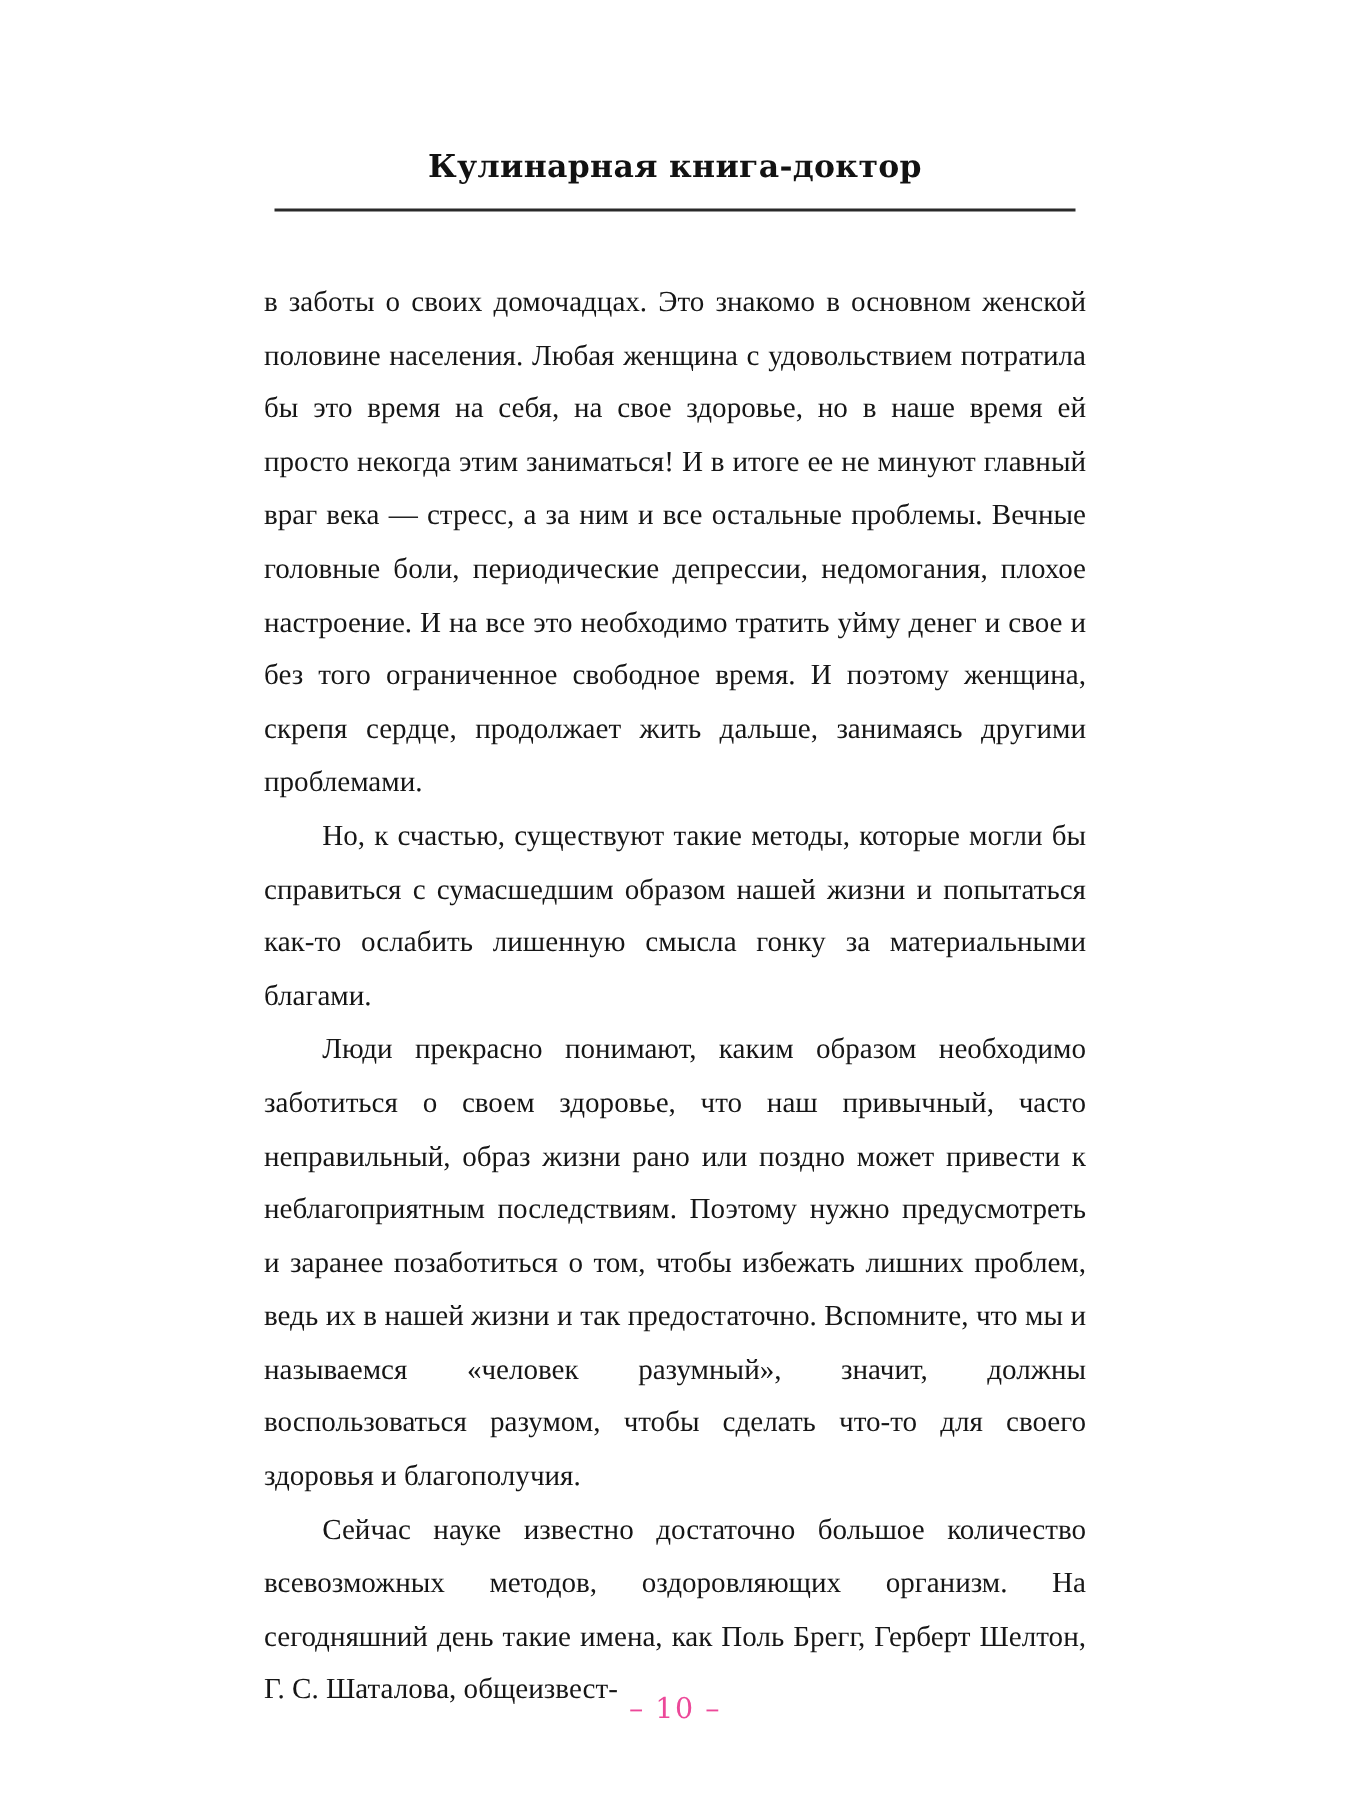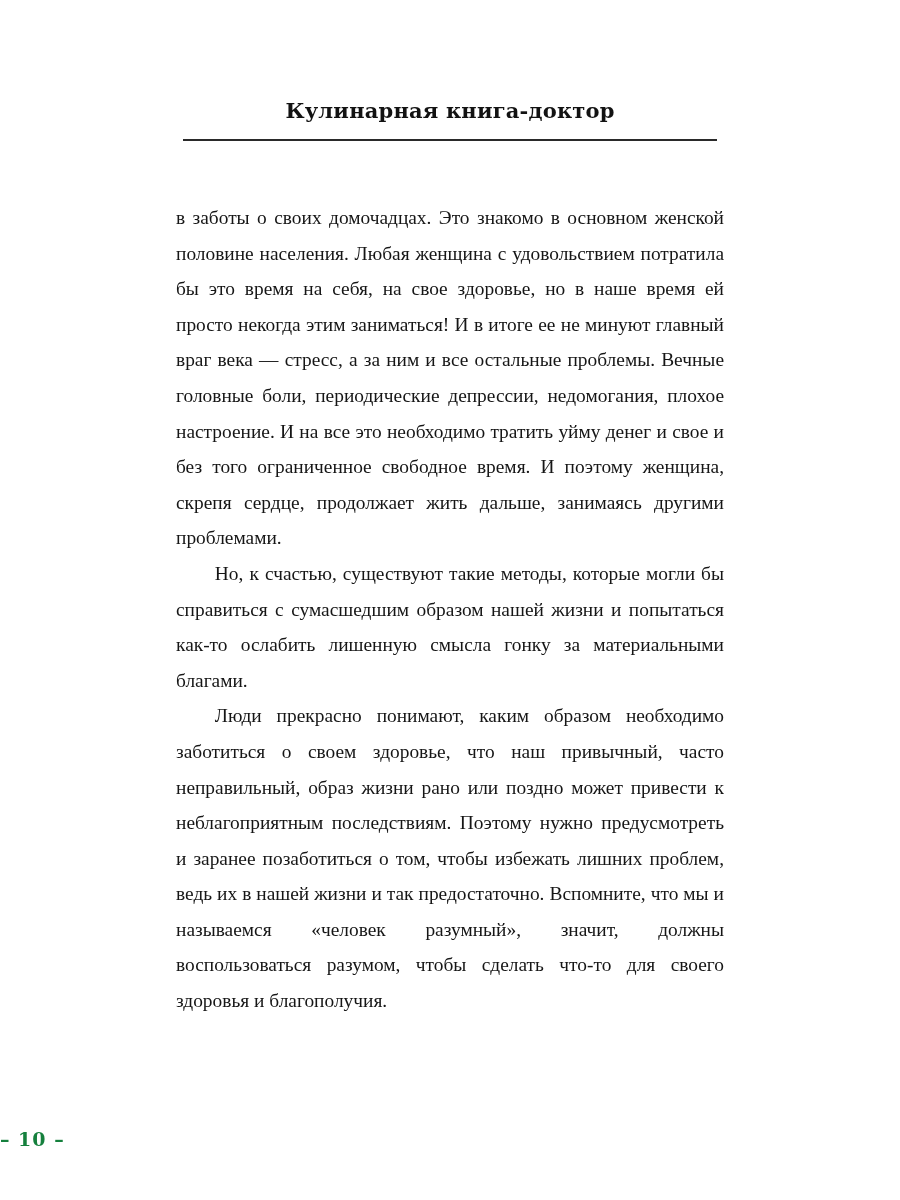--- a/index.html
+++ b/index.html
@@ -42,59 +42,61 @@
     position: absolute;
     left: 183px;
     right: 183px;
     top: 103px;
     height: 2px;
     background: #2a2a2a;
   }
   .body-block {
     position: absolute;
     left: 176px;
-    top: 164px;
+    top: 148px;
     width: 548px;
   }
   .para {
     margin: 0;
     font-size: 19.4px;
     line-height: 35.6px;
     text-align: justify;
     text-justify: inter-word;
     color: #161616;
     hyphens: manual;
   }
   .para + .para {
     text-indent: 2.0em;
   }
   .folio {
     position: absolute;
     left: 0;
     right: 0;
     top: 1092px;
+    text-align: center;
     font-family: "DejaVu Serif", "Liberation Serif", serif;
-    font-weight: bold;
+    font-weight: normal;
     font-size: 19px;
     letter-spacing: 1px;
-    color: #15803d;
+    color: #ec4899;
   }
 </style>
 </head>
 <body>
 
 <div class="page">
 
   <div class="running-head">
     <span class="running-head-title">Кулинарная книга-доктор</span>
   </div>
 
   <div class="head-rule"></div>
 
   <div class="body-block">
     <p class="para">в заботы о своих домочадцах. Это знакомо в основном женской половине населения. Любая женщина с удовольствием потратила бы это время на себя, на свое здоровье, но в наше время ей просто некогда этим заниматься! И в итоге ее не минуют главный враг века — стресс, а за ним и все остальные проблемы. Вечные головные боли, периодические депрессии, недомогания, плохое настроение. И на все это необходимо тратить уйму денег и свое и без того ограниченное свободное время. И поэтому женщина, скрепя сердце, продолжает жить дальше, занимаясь другими проблемами.</p>
     <p class="para">Но, к счастью, существуют такие методы, которые могли бы справиться с сумасшедшим образом нашей жизни и попытаться как-то ослабить лишенную смысла гонку за материальными благами.</p>
     <p class="para">Люди прекрасно понимают, каким образом необходимо заботиться о своем здоровье, что наш привычный, часто неправильный, образ жизни рано или поздно может привести к неблагоприятным последствиям. Поэтому нужно предусмотреть и заранее позаботиться о том, чтобы избежать лишних проблем, ведь их в нашей жизни и так предостаточно. Вспомните, что мы и называемся «человек разумный», значит, должны воспользоваться разумом, чтобы сделать что-то для своего здоровья и благополучия.</p>
+    <p class="para">Сейчас науке известно достаточно большое количество всевозможных методов, оздоровляющих организм. На сегодняшний день такие имена, как Поль Брегг, Герберт Шелтон, Г. С. Шаталова, общеизвест-</p>
   </div>
 
   <div class="folio">– 10 –</div>
 
 </div>
 
 </body></html>

